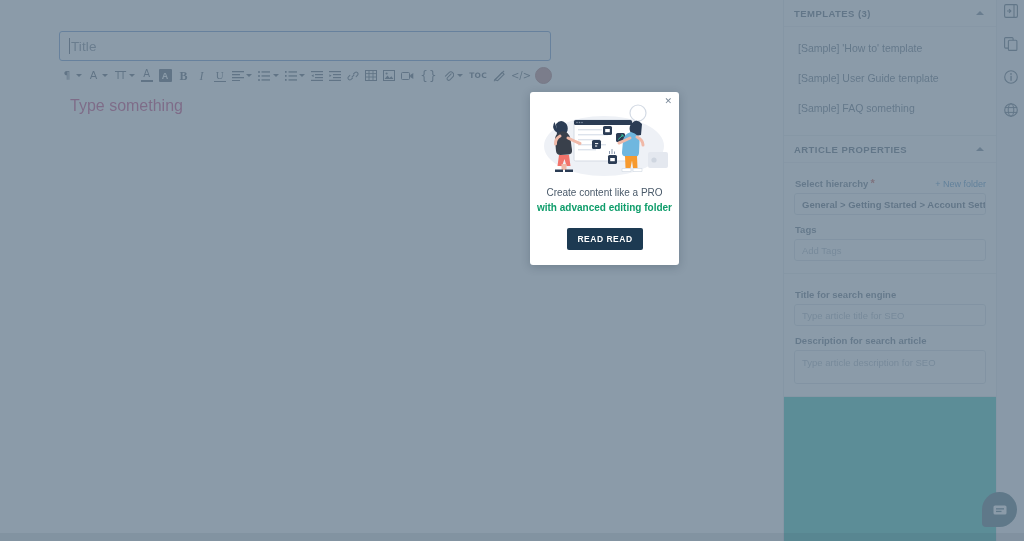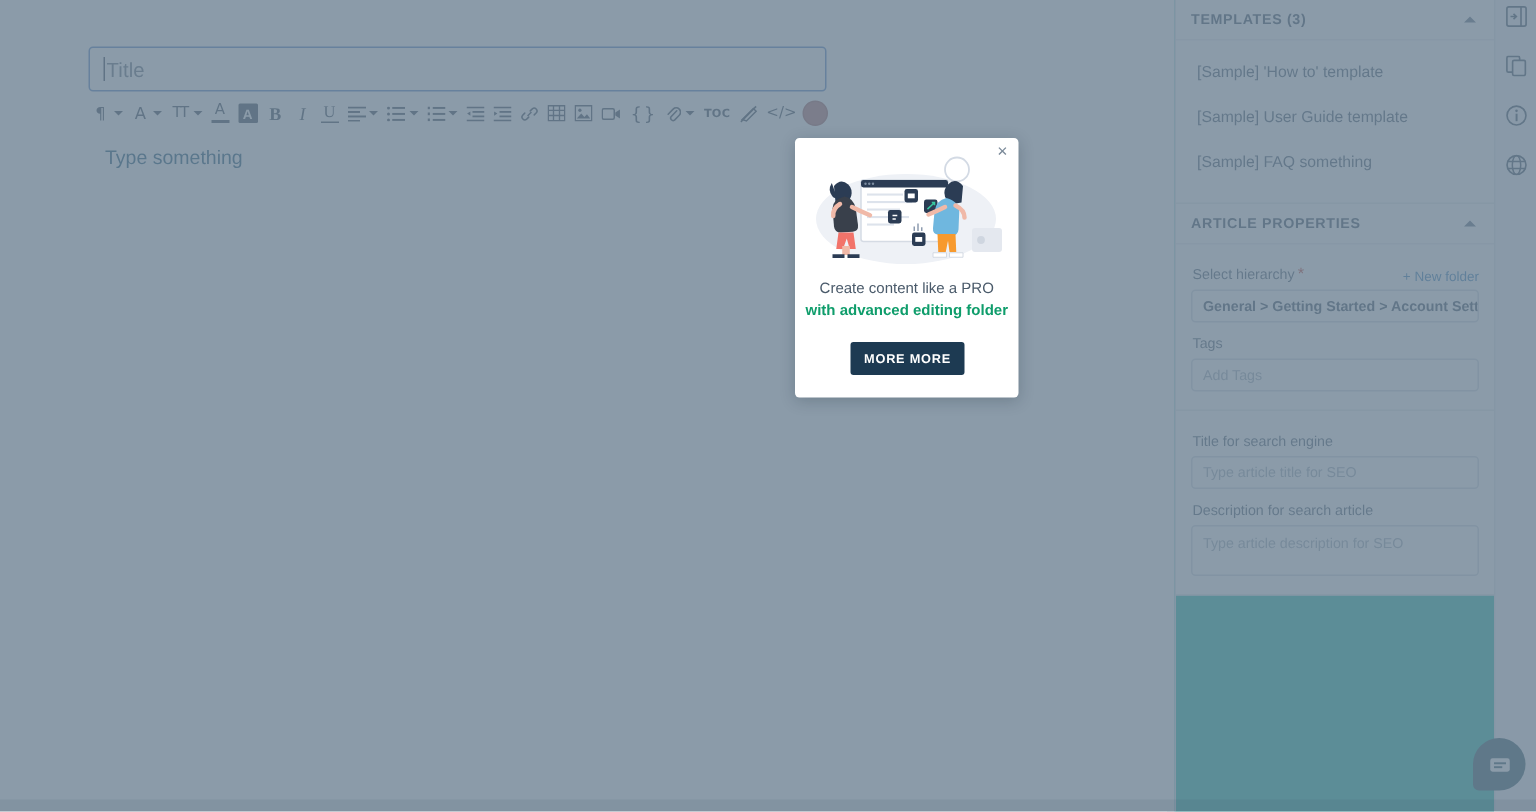--- a/index.html
+++ b/index.html
@@ -88,22 +88,22 @@
     position: absolute;
     left: 535px; top: 67px;
     width: 17px; height: 17px;
     border-radius: 50%;
     background: #b06a6a;
     border: 1px solid #9a5a5a;
   }
   #body-placeholder {
     position: absolute;
     left: 70px; top: 97px;
-    font-size: 13px;
-    color: #0c4a6e;
+    font-size: 16px;
+    color: #be185d;
   }
   
   #sidebar {
     position: absolute;
     left: 783px; top: 0;
     width: 213px; height: 541px;
     background: #14b8a6;
     border-left: 1px solid #dfe4ea;
     overflow: hidden;
   }
@@ -137,21 +137,21 @@
   .tpl-item {
     font-size: 10.5px;
     color: #3d5266;
     padding: 9px 0 9px 4px;
     cursor: pointer;
   }
   .field-label {
     font-size: 9.5px;
     color: #44586b;
     margin: 9px 0 4px 1px;
-    display: flex; align-items: center;
+    display: flex; align-items: center; font-weight: bold;
   }
   .req { color: #c0392b; margin-left: 2px; font-size: 11px; line-height: 1; }
   .label-row {
     display: flex; align-items: flex-end; justify-content: space-between;
     margin: 9px 0 4px 0;
   }
   .label-row .field-label { margin: 0 0 0 1px; }
   .newfolder {
     font-size: 9px; color: #2f7ab5; cursor: pointer;
   }
@@ -597,16 +597,16 @@
       <path d="M101 32 q-7 1.5 -8 9 l-1 11 q-0.4 4 3.6 4.5 l9 0.5 q4 0 4.4 -4 l0.5 -12 q0 -6.5 -8.5 -9 z" fill="#6fb7df"></path>
       <path d="M100 38 q-6 3 -11 5" stroke="#f0b9a8" stroke-width="3" fill="none" stroke-linecap="round"></path>
       <path d="M107 37 q6 3 6 8" stroke="#f0b9a8" stroke-width="3" fill="none" stroke-linecap="round"></path>
       <path d="M95 56 l12 0 l0.5 12 l-4.5 0 l-1 -7.5 l-1.5 7.5 l-5 0 z" fill="#f79a2e"></path>
       <path d="M92 68.5 l9 0 l0 3 l-9 0 z" fill="#ffffff" stroke="#cfd6e0" stroke-width="0.6"></path>
       <path d="M103 68.5 l9 0 l0 3 l-9 0 z" fill="#ffffff" stroke="#cfd6e0" stroke-width="0.6"></path>
     </svg>
 
     <div id="modal-line1">Create content like a PRO</div>
     <div id="modal-line2">with advanced editing folder</div>
-    <div id="modal-cta">MORE MORE</div>
+    <div id="modal-cta">READ READ</div>
   </div>
 
 </div>
 
 </body></html>

